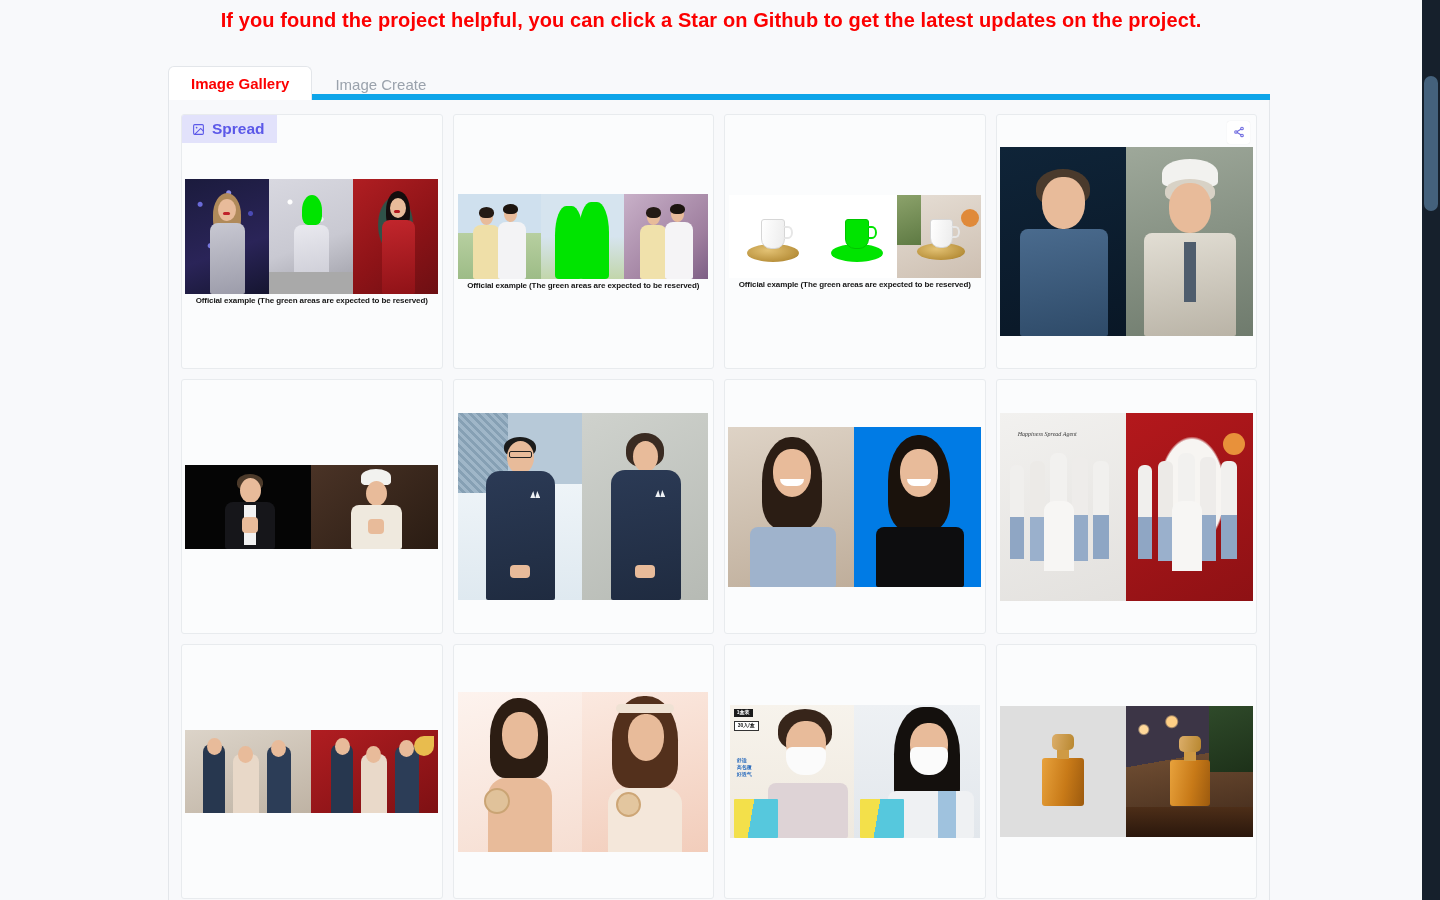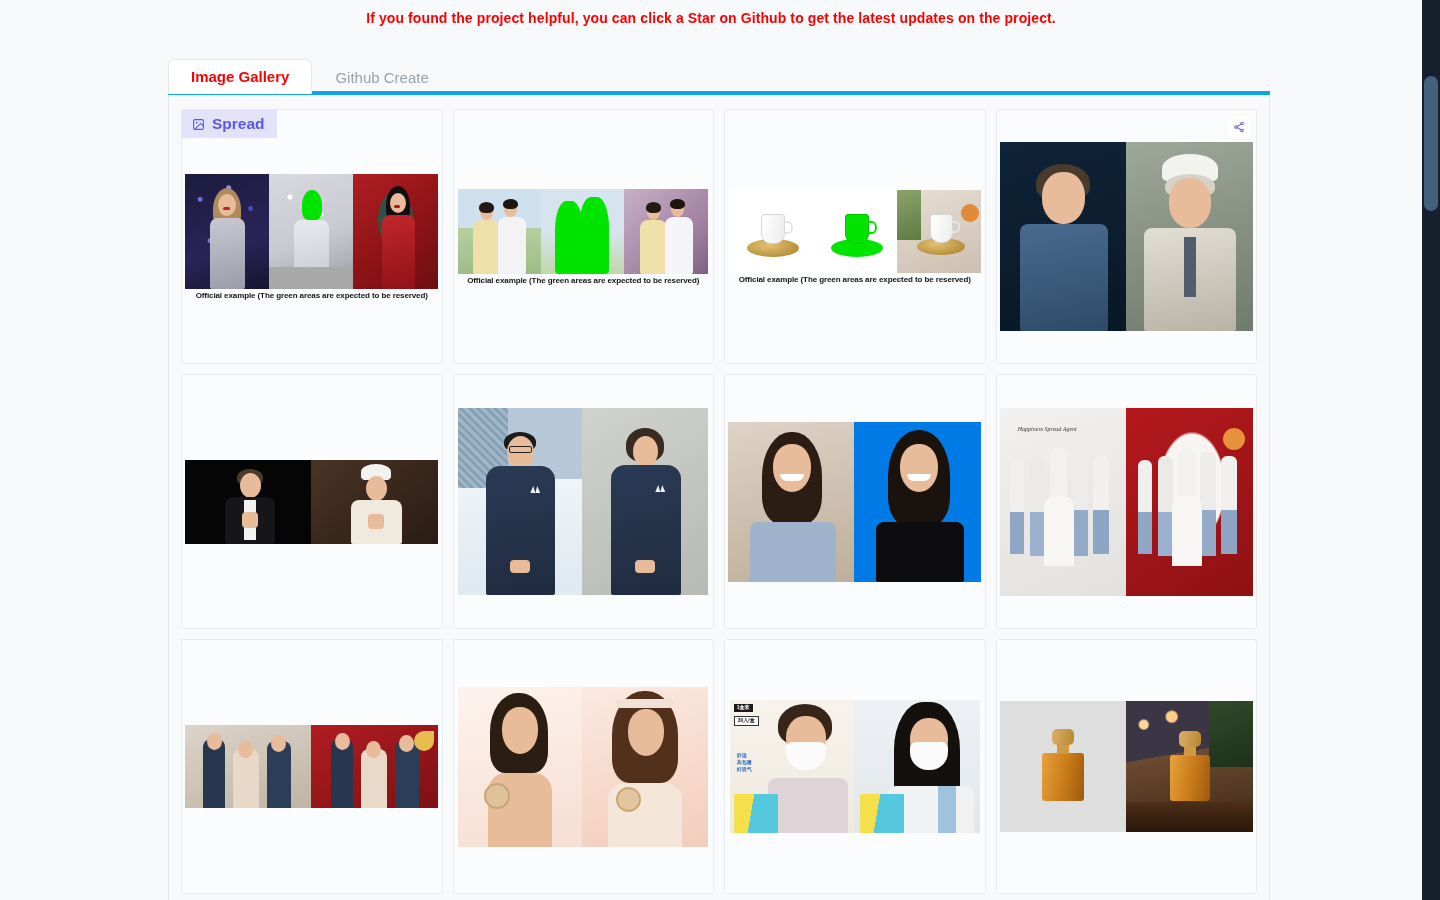--- a/index.html
+++ b/index.html
@@ -57,35 +57,35 @@
   }
 
   
   .banner {
     width: 100%;
     padding-top: 9px;
     text-align: center;
   }
   .banner-text {
     color: #fc0000;
-    font-size: 14px;
+    font-size: 20px;
     font-weight: bold;
     letter-spacing: 0.1px;
   }
 
   
   .tabs-wrap {
     margin-top: 33px;
     padding-left: 168px;
     padding-right: 152px;
   }
   .tabs {
     display: flex;
-    align-items: center;
-    border-bottom: 4px solid #0ea5e9;
+    align-items: flex-start;
+    border-bottom: 6px solid #0ea5e9;
     height: 35px;
   }
   .tab {
     height: 35px;
     padding: 0 22px;
     display: flex;
     align-items: center;
     font-size: 15px;
     cursor: pointer;
     border: 1px solid transparent;
@@ -341,21 +341,21 @@
     <div class="banner">
       <span class="banner-text">If you found the project helpful, you can click a Star on Github to get the latest updates on the project.</span>
     </div>
 
     <div class="tabs-wrap">
       <div class="tabs">
         <div class="tab active">
           <span>Image Gallery</span>
         </div>
         <div class="tab inactive">
-          <span>Github Create</span>
+          <span>Image Create</span>
         </div>
       </div>
     </div>
 
     <div class="panel">
       <div class="grid">
 
         <div class="card">
           <div class="gallery-badge">
             <span>

